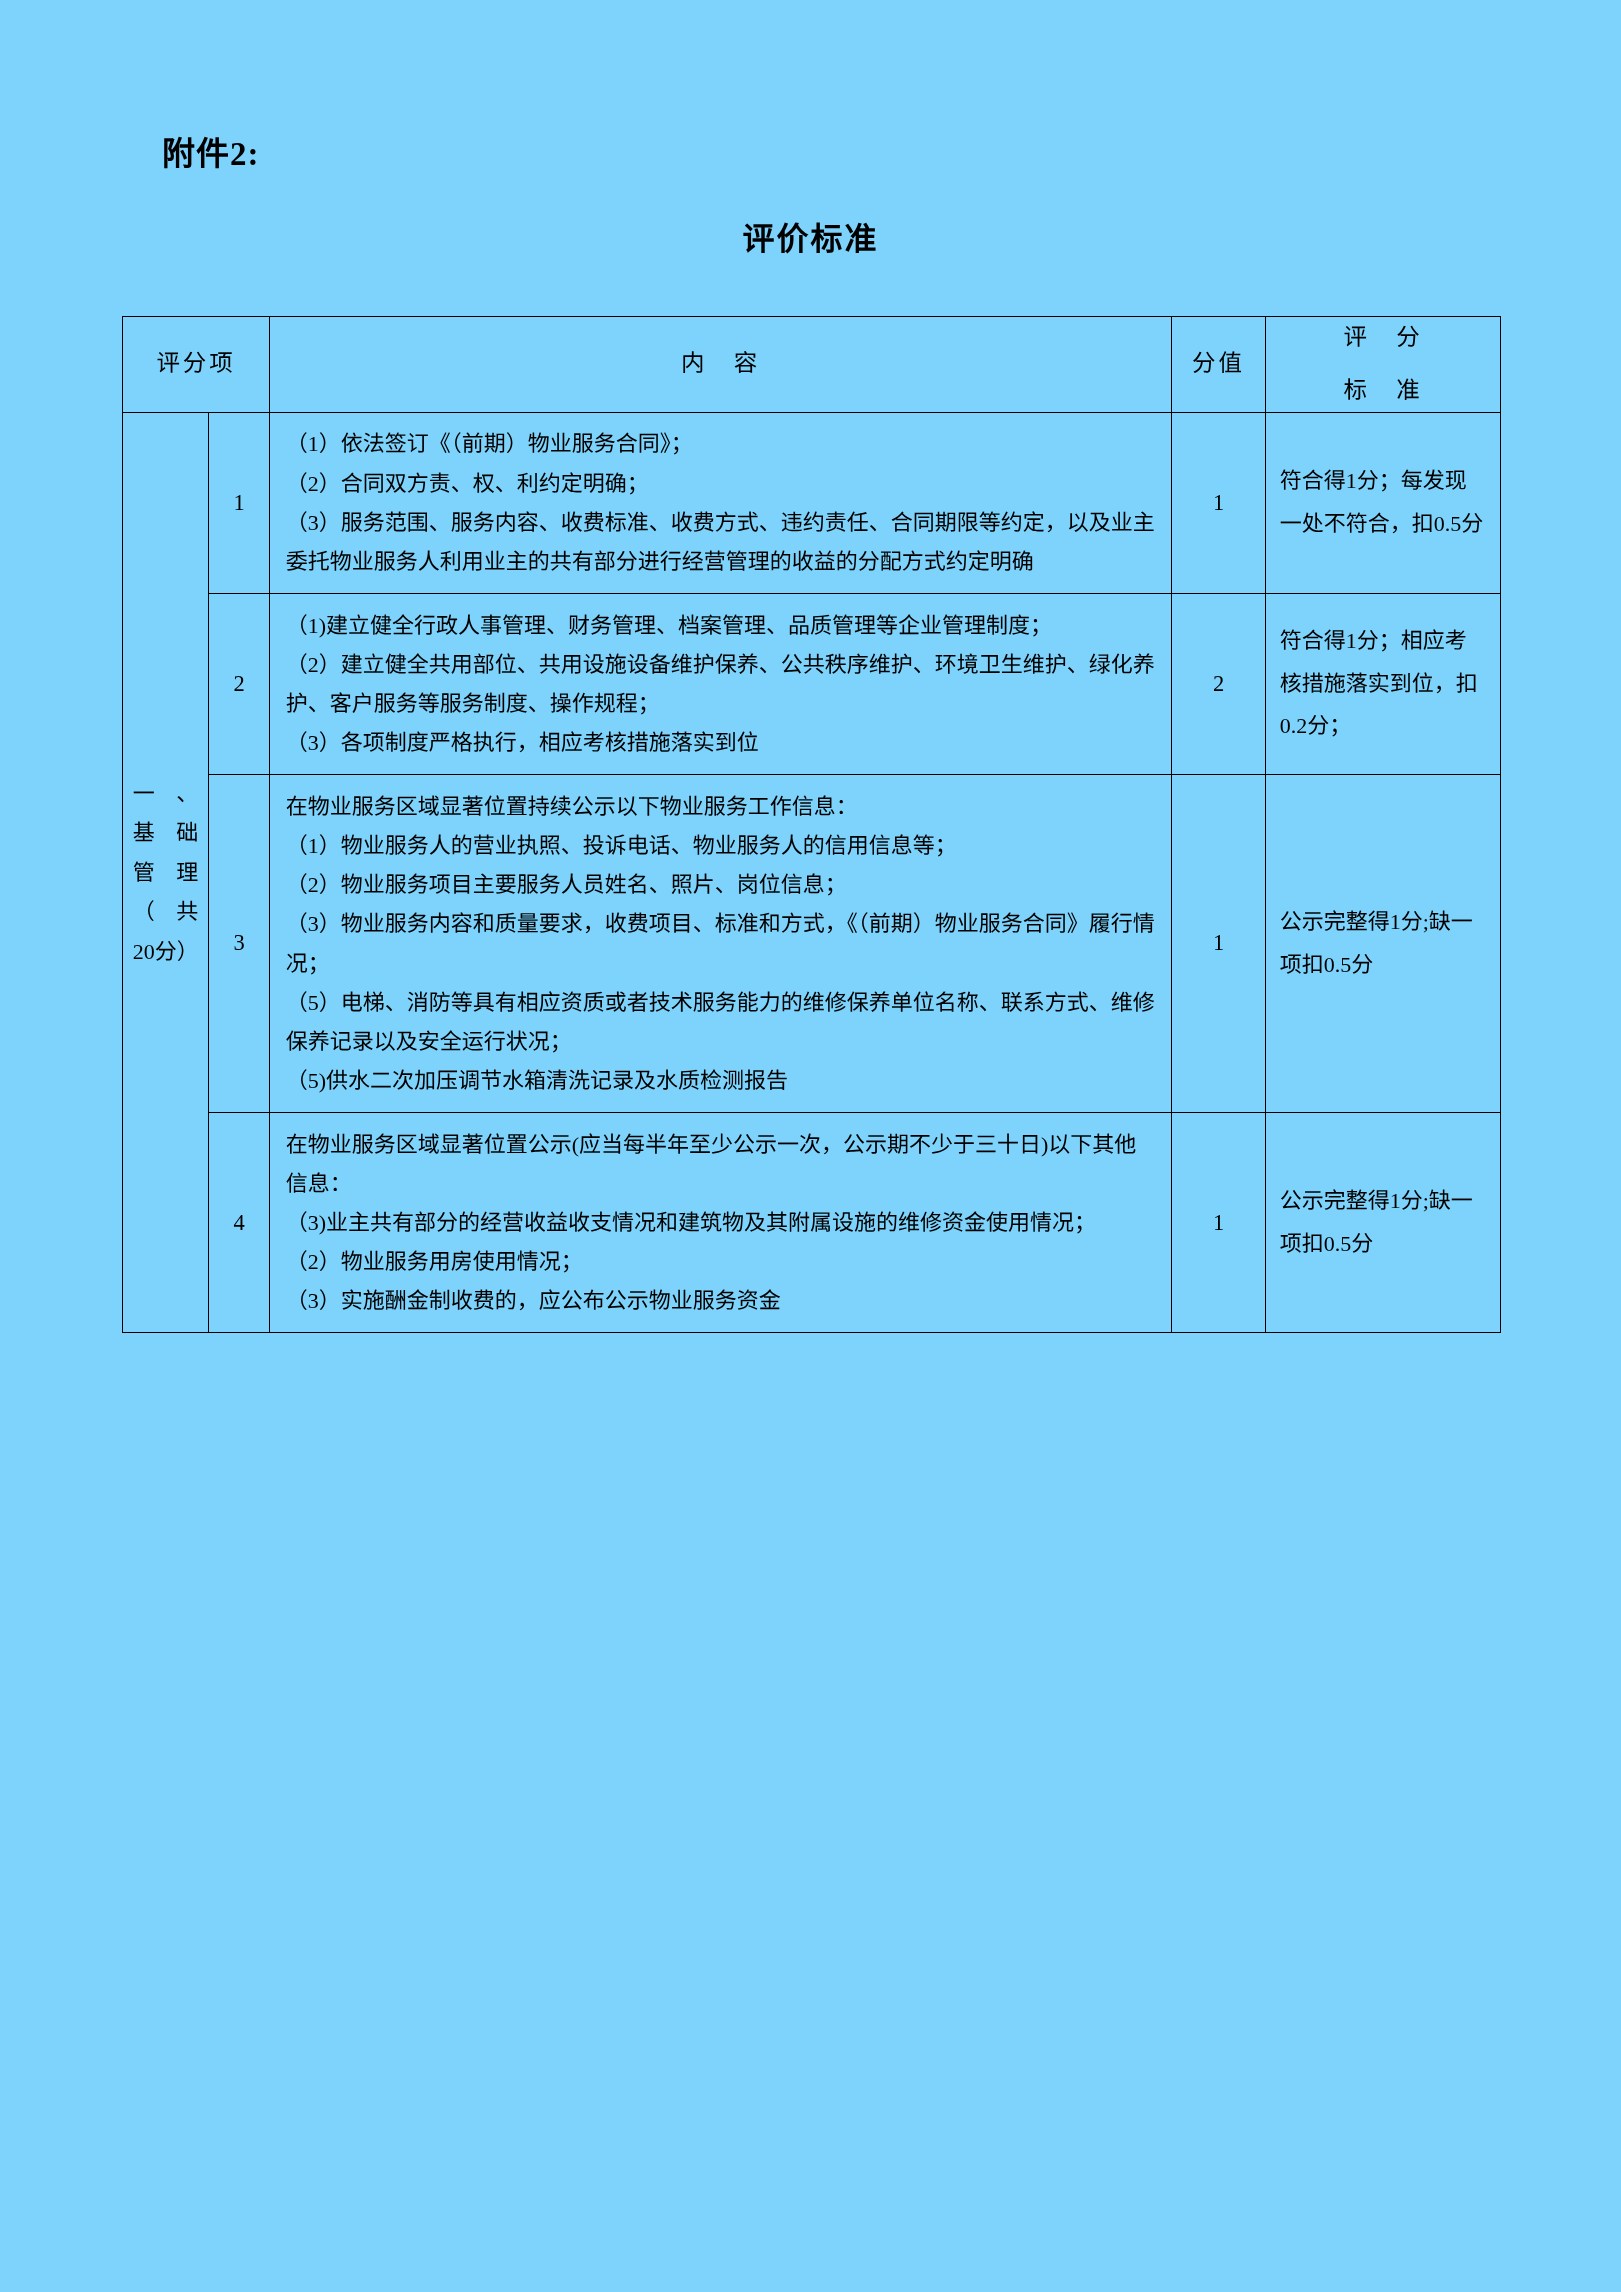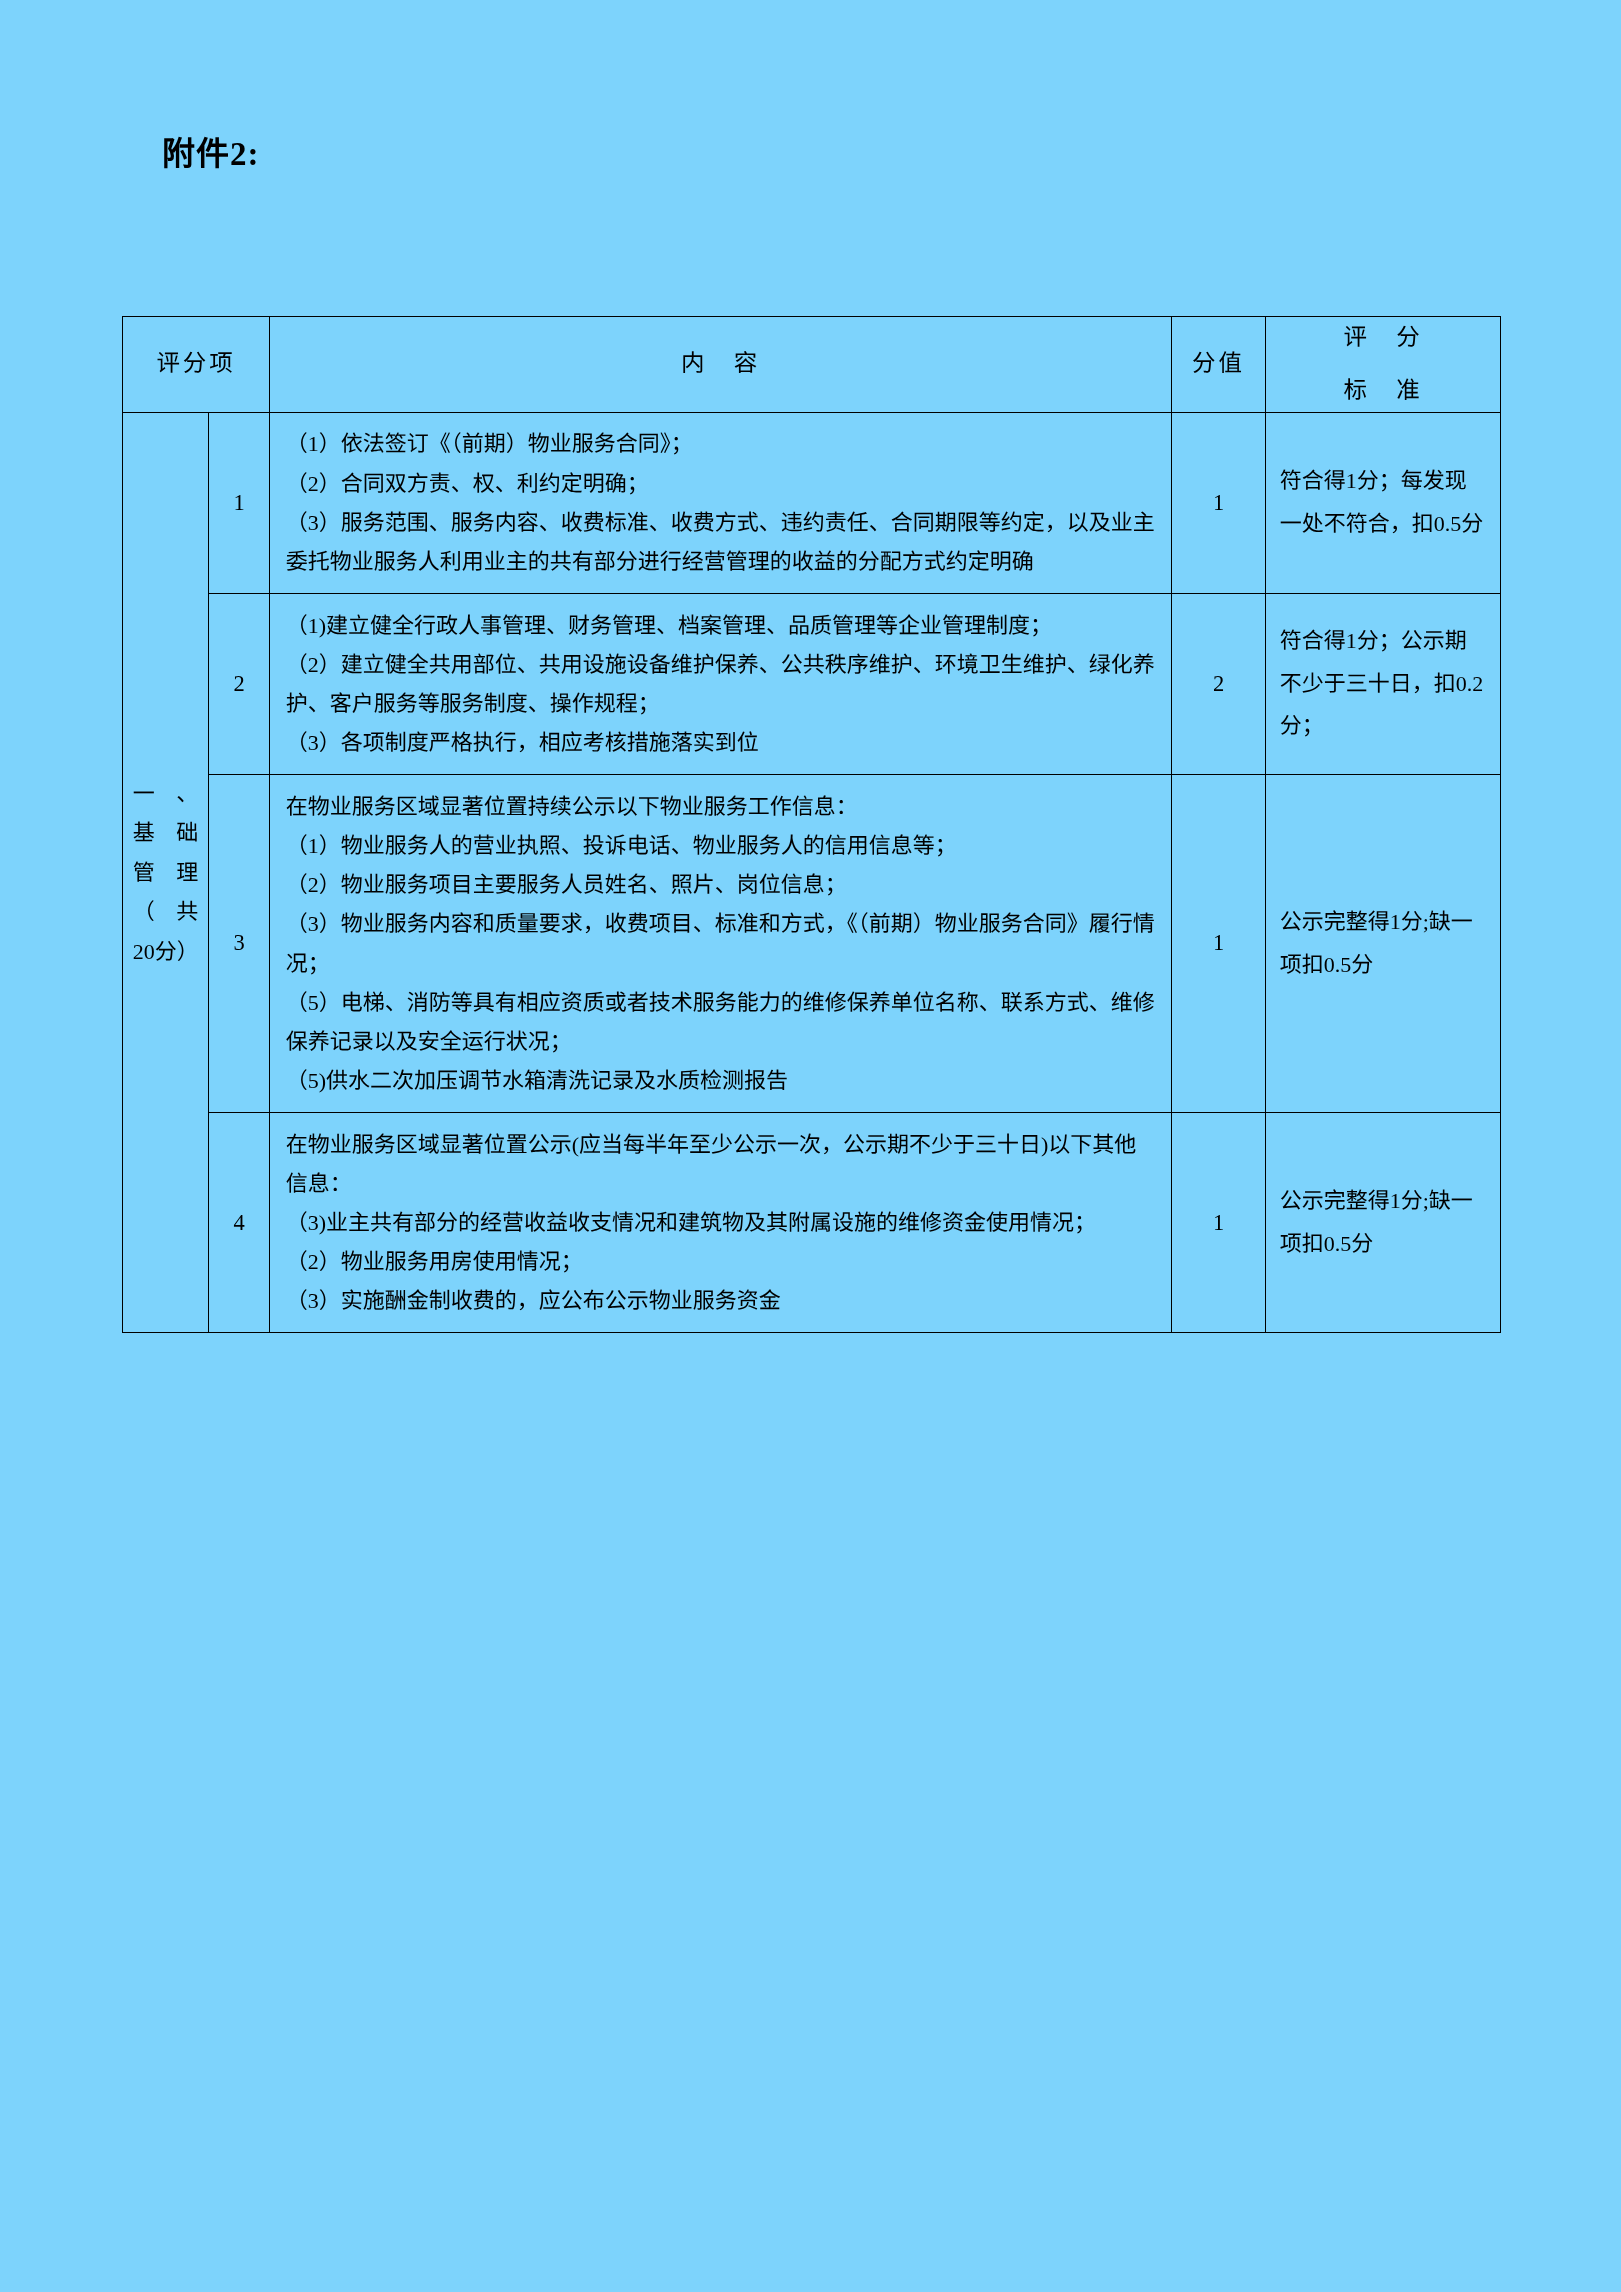--- a/index.html
+++ b/index.html
@@ -114,20 +114,21 @@
   }
 </style>
 </head>
 <body>
 
 <div class="page">
 
   <div class="attachment-label">附件2:</div>
 
   <div class="doc-title">
+    <span class="line2">评价标准</span>
   </div>
 
   <table class="score-table">
     <colgroup>
       <col class="col-cat">
       <col class="col-num">
       <col class="col-body">
       <col class="col-score">
       <col class="col-std">
     </colgroup>
@@ -157,21 +158,21 @@
       </tr>
 
       <tr>
         <td class="num-cell">2</td>
         <td class="body-cell">
           <p>（1)建立健全行政人事管理、财务管理、档案管理、品质管理等企业管理制度；</p>
           <p>（2）建立健全共用部位、共用设施设备维护保养、公共秩序维护、环境卫生维护、绿化养护、客户服务等服务制度、操作规程；</p>
           <p>（3）各项制度严格执行，相应考核措施落实到位</p>
         </td>
         <td class="score-cell">2</td>
-        <td class="std-cell">符合得1分；公示期不少于三十日，扣0.2分；</td>
+        <td class="std-cell">符合得1分；相应考核措施落实到位，扣0.2分；</td>
       </tr>
 
       <tr>
         <td class="num-cell">3</td>
         <td class="body-cell">
           <p>在物业服务区域显著位置持续公示以下物业服务工作信息：</p>
           <p>（1）物业服务人的营业执照、投诉电话、物业服务人的信用信息等；</p>
           <p>（2）物业服务项目主要服务人员姓名、照片、岗位信息；</p>
           <p>（3）物业服务内容和质量要求，收费项目、标准和方式，《（前期）物业服务合同》履行情况；</p>
           <p>（5）电梯、消防等具有相应资质或者技术服务能力的维修保养单位名称、联系方式、维修保养记录以及安全运行状况；</p>

